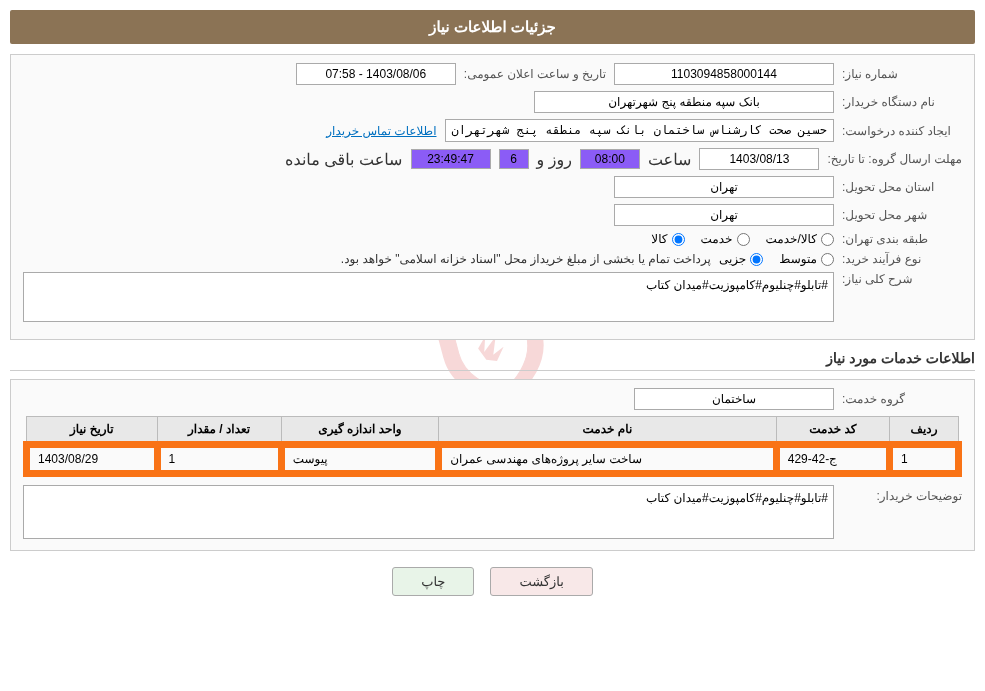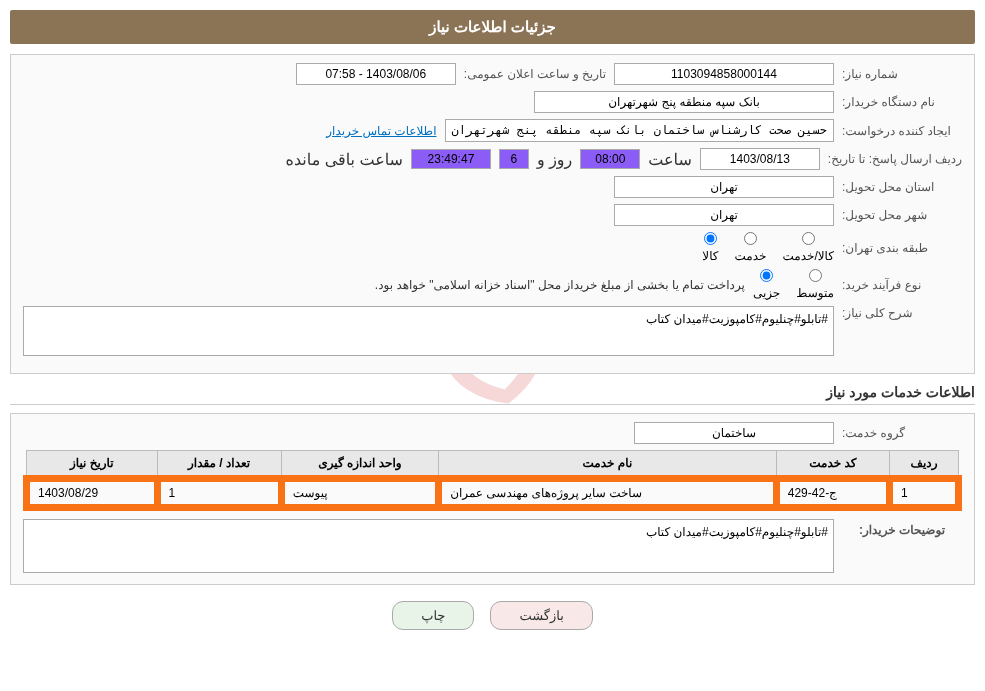--- a/index.html
+++ b/index.html
@@ -79,21 +79,20 @@
     .radio-group {
       display: flex;
       gap: 16px;
       align-items: center;
     }
     .radio-item {
       display: flex;
       align-items: center;
       gap: 4px;
       font-size: 12px;
-      flex-direction: column;
     }
     .payment-note {
       font-size: 12px;
       color: #333;
       flex: 1;
     }
     .section-title {
       font-size: 14px;
       font-weight: bold;
       color: #333;
@@ -135,36 +134,35 @@
     .buyer-description-row {
       display: flex;
       align-items: flex-start;
       gap: 8px;
       margin-top: 6px;
     }
     .buyer-desc-label {
       color: #555;
       font-size: 12px;
       min-width: 120px;
-      text-align: center;
+      text-align: right;
       padding-top: 4px;
-      font-weight: bold;
     }
     .buttons-row {
       display: flex;
       justify-content: center;
       gap: 16px;
       margin-top: 16px;
     }
     .btn {
       padding: 6px 28px;
       font-size: 13px;
       border: 1px solid #aaa;
       cursor: pointer;
-      border-radius: 11px;
+      border-radius: 3px;
     }
     .btn-print {
       background: #e8f4e8;
       color: #333;
     }
     .btn-back {
       background: #f8e8e8;
       color: #333;
     }
     .watermark-area {
@@ -220,21 +218,21 @@
         <div class="value-box value-box-wide" style="text-align:center;">بانک سپه منطقه پنج شهرتهران</div>
       </div>
 
       <div class="form-row">
         <span class="label">ایجاد کننده درخواست:</span>
         <div class="value-box value-box-wide" style="text-align:center;font-family:Liberation Mono, monospace;">حسین صحت کارشناس ساختمان بانک سپه منطقه پنج شهرتهران</div>
         <span class="contact-link">اطلاعات تماس خریدار</span>
       </div>
 
       <div class="form-row">
-        <span class="label">ردیف ارسال پاسخ: تا تاریخ:</span>
+        <span class="label">مهلت ارسال گروه: تا تاریخ:</span>
         <div class="value-box" style="min-width:120px; text-align:center;">1403/08/13</div>
         <span class="small-label">ساعت</span>
         <div class="small-box" style="min-width:60px; text-align:center;">08:00</div>
         <span class="small-label">روز و</span>
         <div class="small-box" style="min-width:30px; text-align:center;">6</div>
         <div class="small-box" style="min-width:80px; text-align:center;">23:49:47</div>
         <span class="small-label">ساعت باقی مانده</span>
       </div>
 
       <div class="form-row">

